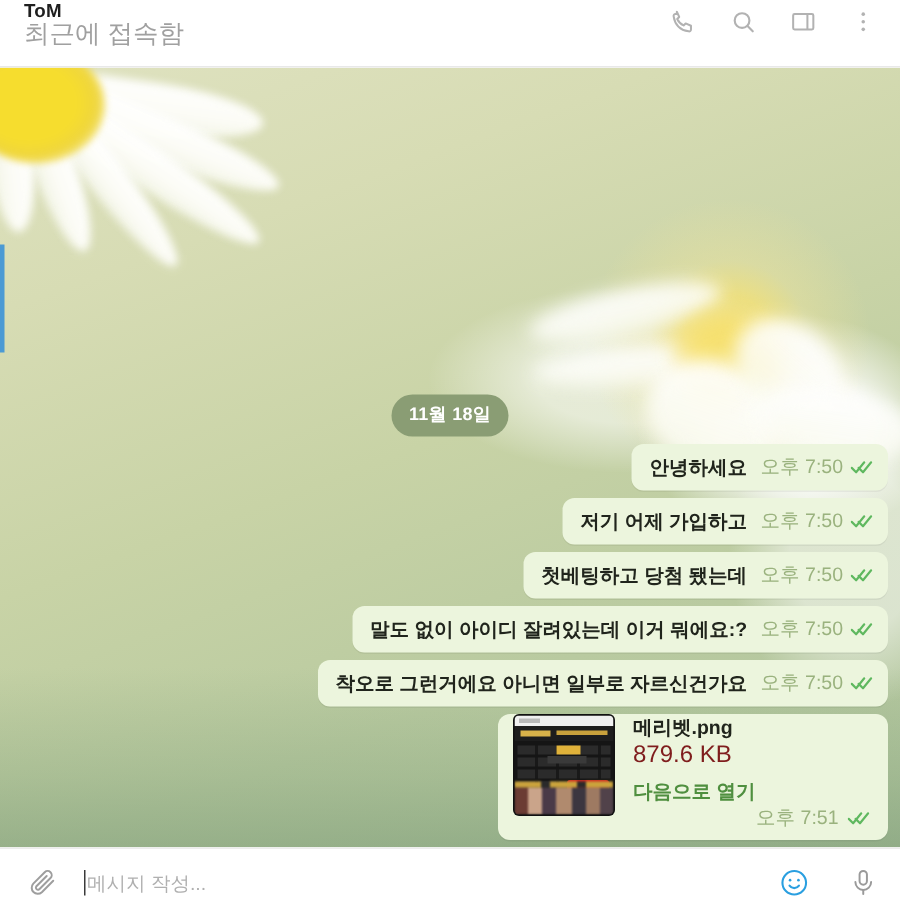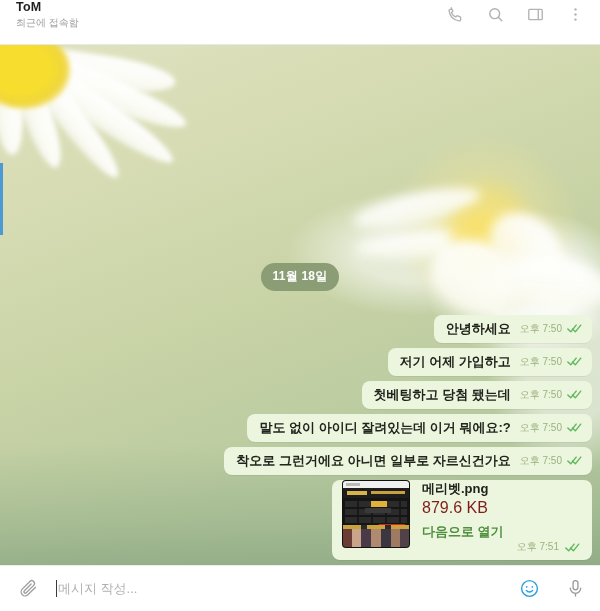--- a/index.html
+++ b/index.html
@@ -28,21 +28,21 @@
     padding: 0 14px 15px 16px;
     border-bottom: 1px solid #e8e8e8;
     z-index: 5;
   }
   .header-info { display: flex; flex-direction: column; justify-content: center; flex: 1 1 auto; }
   .contact-name {
     font-size: 12.5px; font-weight: bold; color: #1f1f1f;
     line-height: 15px; letter-spacing: .2px;
   }
   .contact-status {
-    font-size: 10px; color: #a0a0a0; line-height: 15px;
+    font-size: 17px; color: #a0a0a0; line-height: 15px;
   }
   .header-actions { display: flex; align-items: center; gap: 18px; }
   .hicon {
     width: 22px; height: 22px;
     display: flex; align-items: center; justify-content: center;
     color: #b2b2b2;
     cursor: pointer;
   }
   .hicon svg { display:block; }
 
@@ -107,21 +107,21 @@
   }
 
   
   .messages {
     position: relative;
     height: 100%;
     padding: 218px 8px 6px 8px;
     display: flex; flex-direction: column; align-items: flex-end;
     gap: 5px;
   }
-  .date-row { width: 100%; display: flex; justify-content: center; margin-bottom: 19px; }
+  .date-row { width: 100%; display: flex; justify-content: center; margin-bottom: 0; }
   .date-pill {
     background: #8a9d74;
     color: #ffffff;
     font-size: 12px; font-weight: bold;
     padding: 5px 12px 6px;
     border-radius: 14px;
     letter-spacing: .2px;
   }
   .bubble {
     background: #ecf5dd;
@@ -129,21 +129,21 @@
     padding: 6px 10px 6px 12px;
     display: flex; align-items: center; gap: 9px;
     max-width: 96%;
     box-shadow: 0 1px 0 rgba(0,0,0,0.05);
   }
   .msg-text {
     font-size: 13px; font-weight: bold; color: #20241c;
     line-height: 16px; white-space: nowrap;
   }
   .meta { display: flex; align-items: center; gap: 5px; padding-bottom: 1px; }
-  .time { font-size: 10px; color: #9ab27e; white-space: nowrap; }
+  .time { font-size: 13px; color: #9ab27e; white-space: nowrap; }
   .ticks { width: 15px; height: 11px; color: #5fb85f; display: block; }
 
   
   .bubble-file {
     background: #ecf5dd;
     border-radius: 8px;
     padding: 0 12px 6px 10px;
     display: flex; gap: 12px;
     width: 260px;
     box-shadow: 0 1px 0 rgba(0,0,0,0.05);

